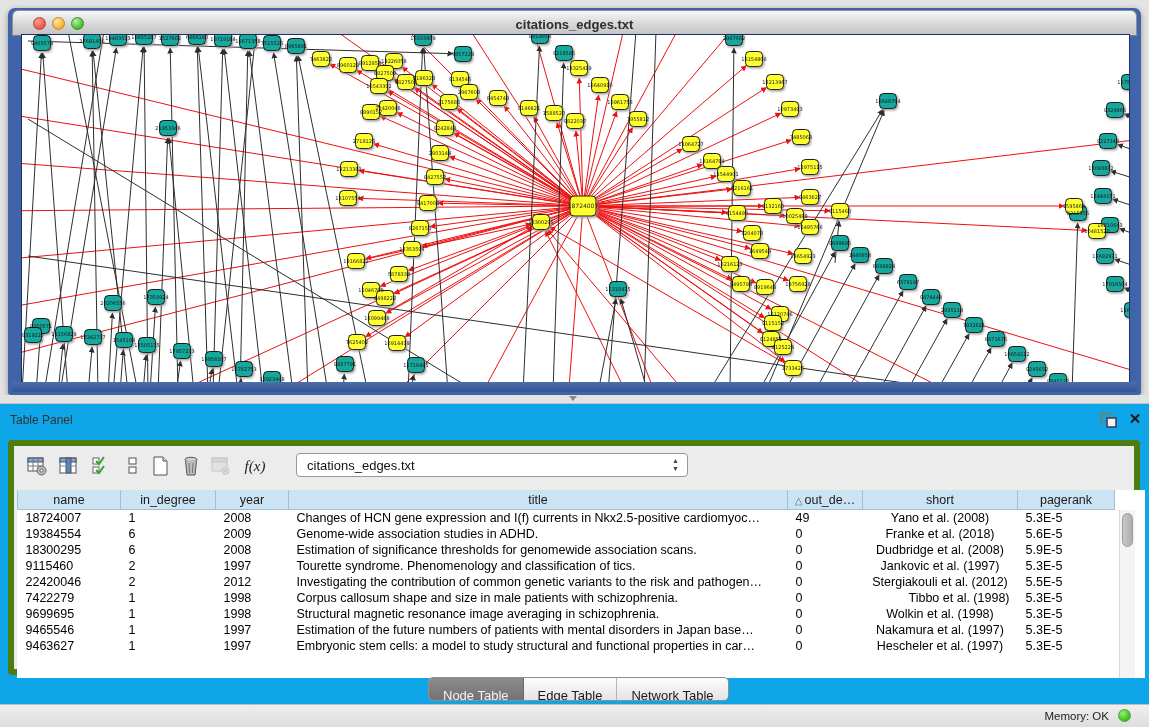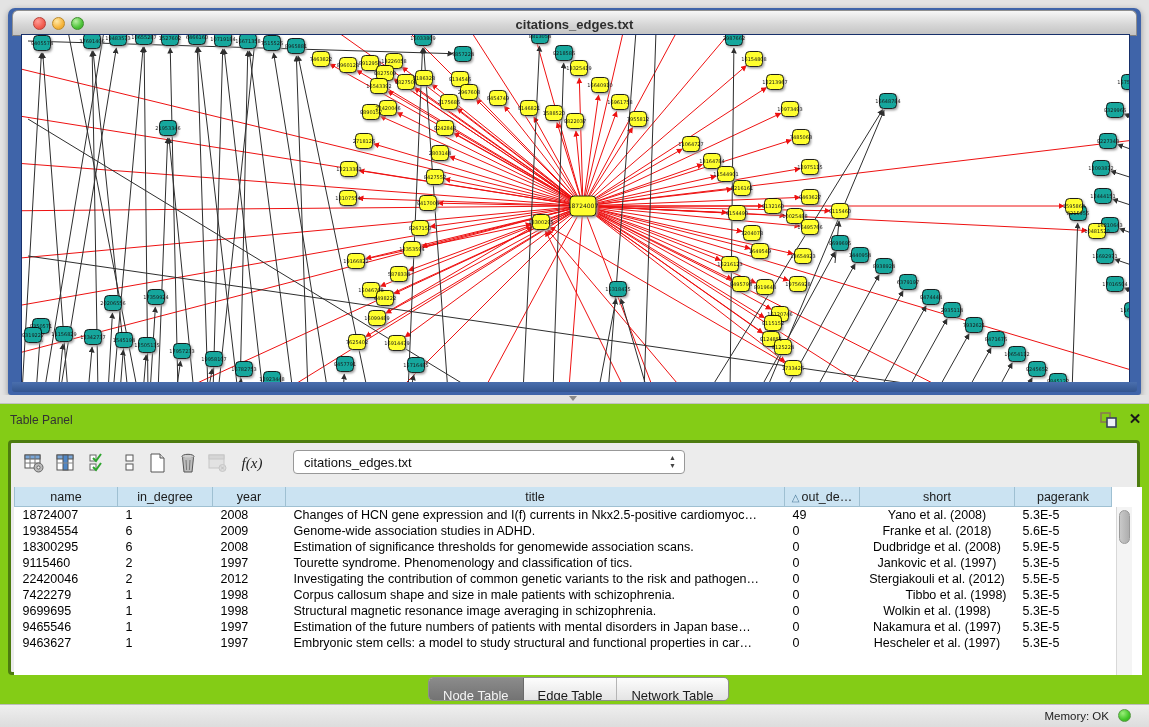--- a/index.html
+++ b/index.html
@@ -16,26 +16,26 @@
   .t-yellow{left:39px;background:radial-gradient(circle at 35% 30%,#ffe9a8,#f6b53c 60%,#dd9e2b);border:1px solid #bd8a28;}
   .t-green{left:58px;background:radial-gradient(circle at 35% 30%,#b9f0a4,#4ec43a 60%,#3aa32a);border:1px solid #3d8f2c;}
   .win-title{top:6px;left:0;right:0;text-align:center;font-size:13px;font-weight:bold;color:#2e2e2e;}
   .canvas{left:13px;top:26px;width:1107px;height:348px;background:#ffffff;border:1px solid #17306b;overflow:hidden;}
   .canvas svg{position:absolute;left:-14px;top:-34px;}
   .frame-shade{left:4px;bottom:3px;right:4px;height:10px;background:linear-gradient(#4a6fae,#33558f);border-radius:0 0 3px 3px;}
   
   .splitter{left:0;top:395px;width:1149px;height:8px;background:#e3e3e3;}
   .splitter-arrow{left:569px;top:1px;width:0;height:0;border-left:4px solid transparent;border-right:4px solid transparent;border-top:5px solid #8a8a8a;}
   
-  .table-panel{left:0;top:403px;width:1149px;height:324px;background:#84cc16;border-top:1px solid #c2c2c2;}
+  .table-panel{left:0;top:403px;width:1149px;height:324px;background:#0ea5e9;border-top:1px solid #c2c2c2;}
   .panel-header{left:0;top:0;width:1149px;height:32px;}
   .panel-title{left:10px;top:9px;font-size:12px;color:#333;}
   .float-btn{left:1100px;top:8px;width:18px;height:16px;}
   .close-btn{left:1127px;top:7px;width:16px;height:16px;font-size:15px;font-weight:bold;color:#1a1a1a;line-height:16px;text-align:center;}
-  .content-border{left:8px;top:36px;width:1132px;height:235px;border:3px solid #4d7c0f;border-radius:4px;background:#ececec;box-sizing:border-box;}
+  .content-border{left:8px;top:36px;width:1132px;height:235px;border:6px solid #4d7c0f;border-radius:4px;background:#ececec;box-sizing:border-box;}
   .toolbar{left:6px;top:5px;height:34px;right:6px;}
   .tool-btn{top:2px;width:26px;height:26px;text-align:center;}
   .tool-btn svg{margin-top:3px;}
   .fx{font-family:"Liberation Serif",serif;font-style:italic;font-size:15px;color:#222;line-height:26px;}
   .combo{left:276px;top:2px;width:392px;height:24px;background:#fff;border:1px solid #989898;border-radius:4px;box-sizing:border-box;}
   .combo-text{left:10px;top:4px;font-size:13px;color:#111;}
   .combo-stepper{right:6px;top:3px;width:11px;height:17px;font-size:7px;color:#444;line-height:8px;text-align:center;}
   
   .grid-wrap{left:3px;top:44px;width:1128px;height:188px;background:#fff;overflow:hidden;}
   table.grid{border-collapse:collapse;table-layout:fixed;font-size:12.5px;color:#000;width:1097px;}

